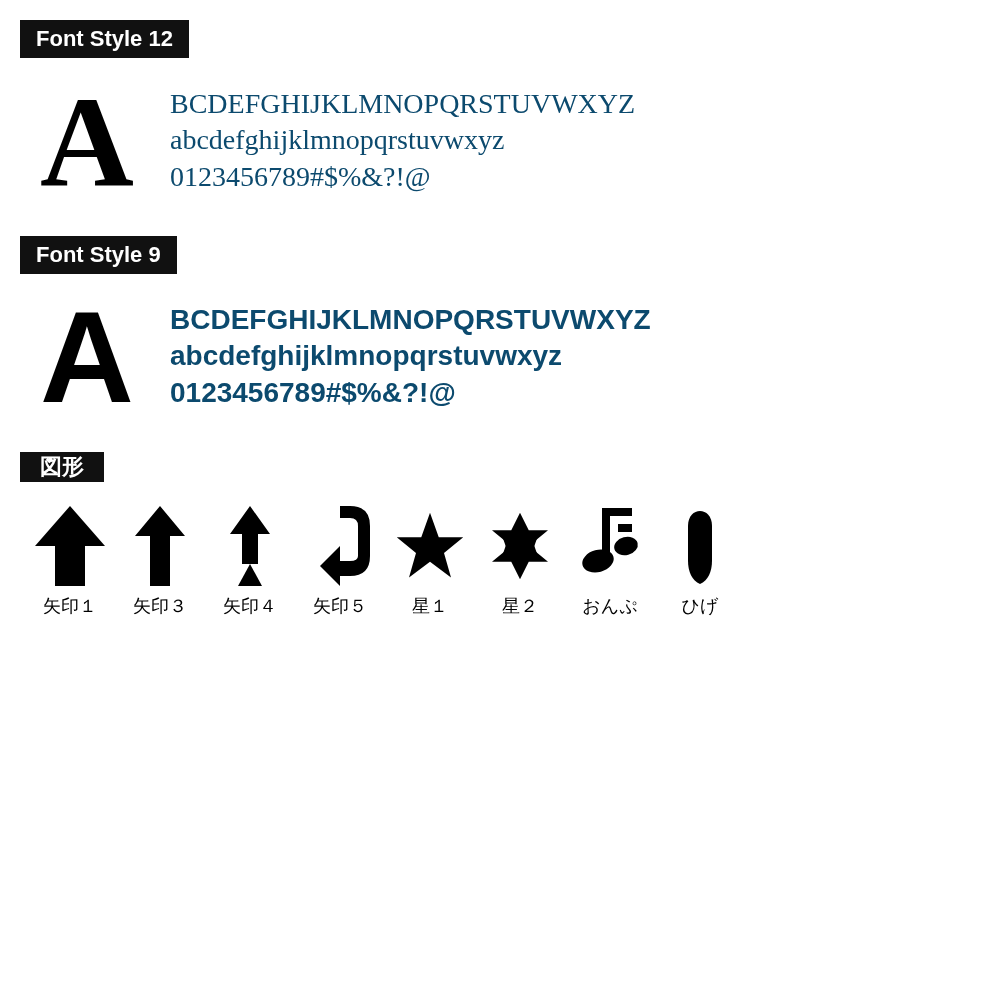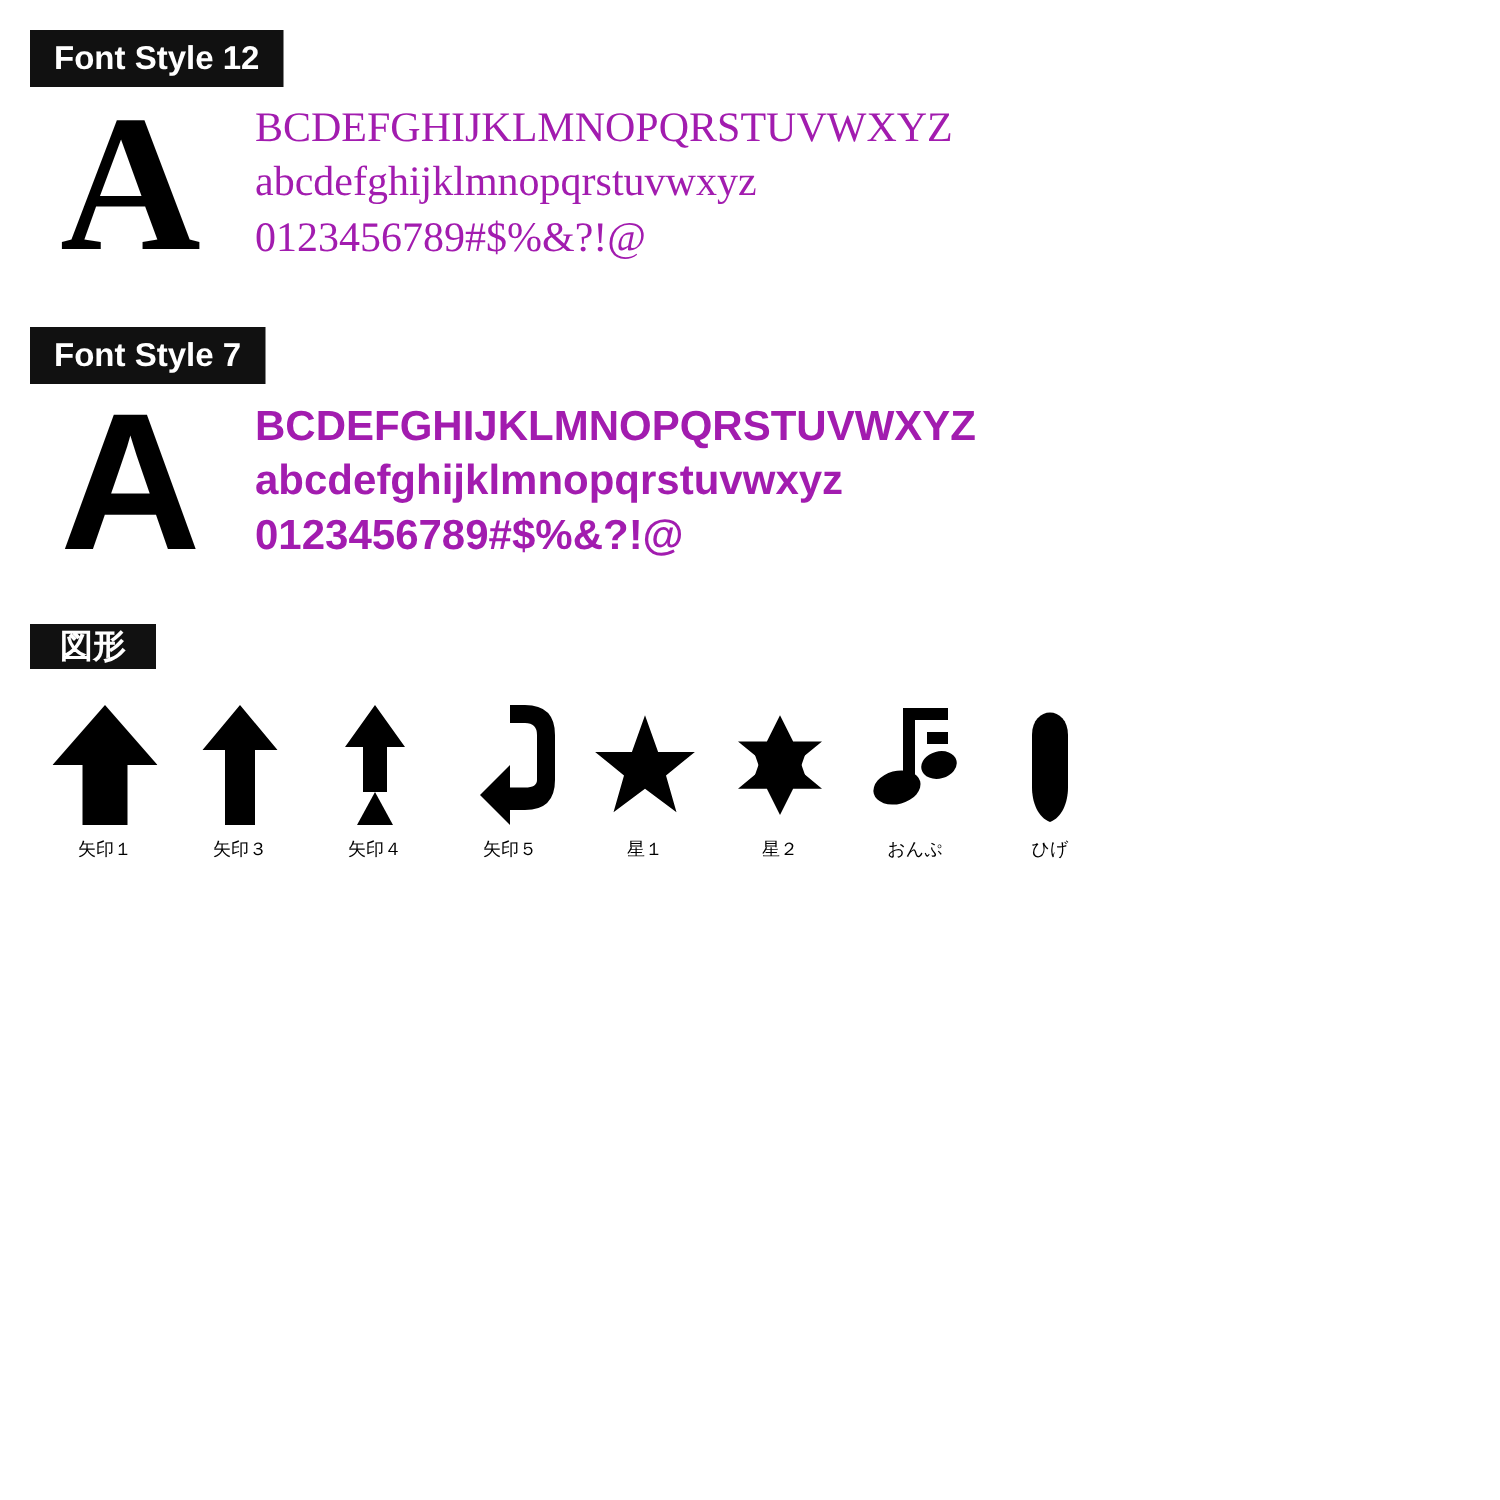--- a/index.html
+++ b/index.html
@@ -16,20 +16,21 @@
     }
 
     .section-header {
       background: #111111;
       color: #ffffff;
       display: inline-block;
       padding: 6px 16px;
       font-size: 22px;
       font-weight: bold;
       font-family: sans-serif;
+      margin-bottom: 18px;
     }
 
     .font-demo {
       display: flex;
       align-items: flex-start;
       padding-left: 20px;
     }
 
     .big-letter {
       font-size: 130px;
@@ -38,21 +39,21 @@
       margin-right: 20px;
       color: #000;
       min-width: 110px;
     }
 
     .font-chars {
       display: flex;
       flex-direction: column;
       justify-content: center;
       padding-top: 10px;
-      color: #a21caf;
+      color: #0c4a6e;
     }
 
     .font-chars .line {
       line-height: 1.3;
     }
 
     
     .style12 .big-letter,
     .style12 .font-chars {
       font-family: 'Times New Roman', Times, serif;
@@ -94,21 +95,21 @@
 
     .shape-item {
       display: flex;
       flex-direction: column;
       align-items: center;
       min-width: 80px;
     }
 
     .shape-label {
       font-family: sans-serif;
-      font-size: 12px;
+      font-size: 18px;
       color: #000;
       text-align: center;
     }
 
     .shape-svg {
       width: 70px;
       height: 80px;
       margin-bottom: 8px;
     }
 
@@ -125,21 +126,21 @@
     <div class="big-letter">A</div>
     <div class="font-chars">
       <div class="line">BCDEFGHIJKLMNOPQRSTUVWXYZ</div>
       <div class="line">abcdefghijklmnopqrstuvwxyz</div>
       <div class="line">0123456789#$%&amp;?!@</div>
     </div>
   </div>
 </div>
 
 <div class="section">
-  <div class="section-header">Font Style 7</div>
+  <div class="section-header">Font Style 9</div>
   <div class="font-demo style13">
     <div class="big-letter">A</div>
     <div class="font-chars">
       <div class="line">BCDEFGHIJKLMNOPQRSTUVWXYZ</div>
       <div class="line">abcdefghijklmnopqrstuvwxyz</div>
       <div class="line">0123456789#$%&amp;?!@</div>
     </div>
   </div>
 </div>
 

